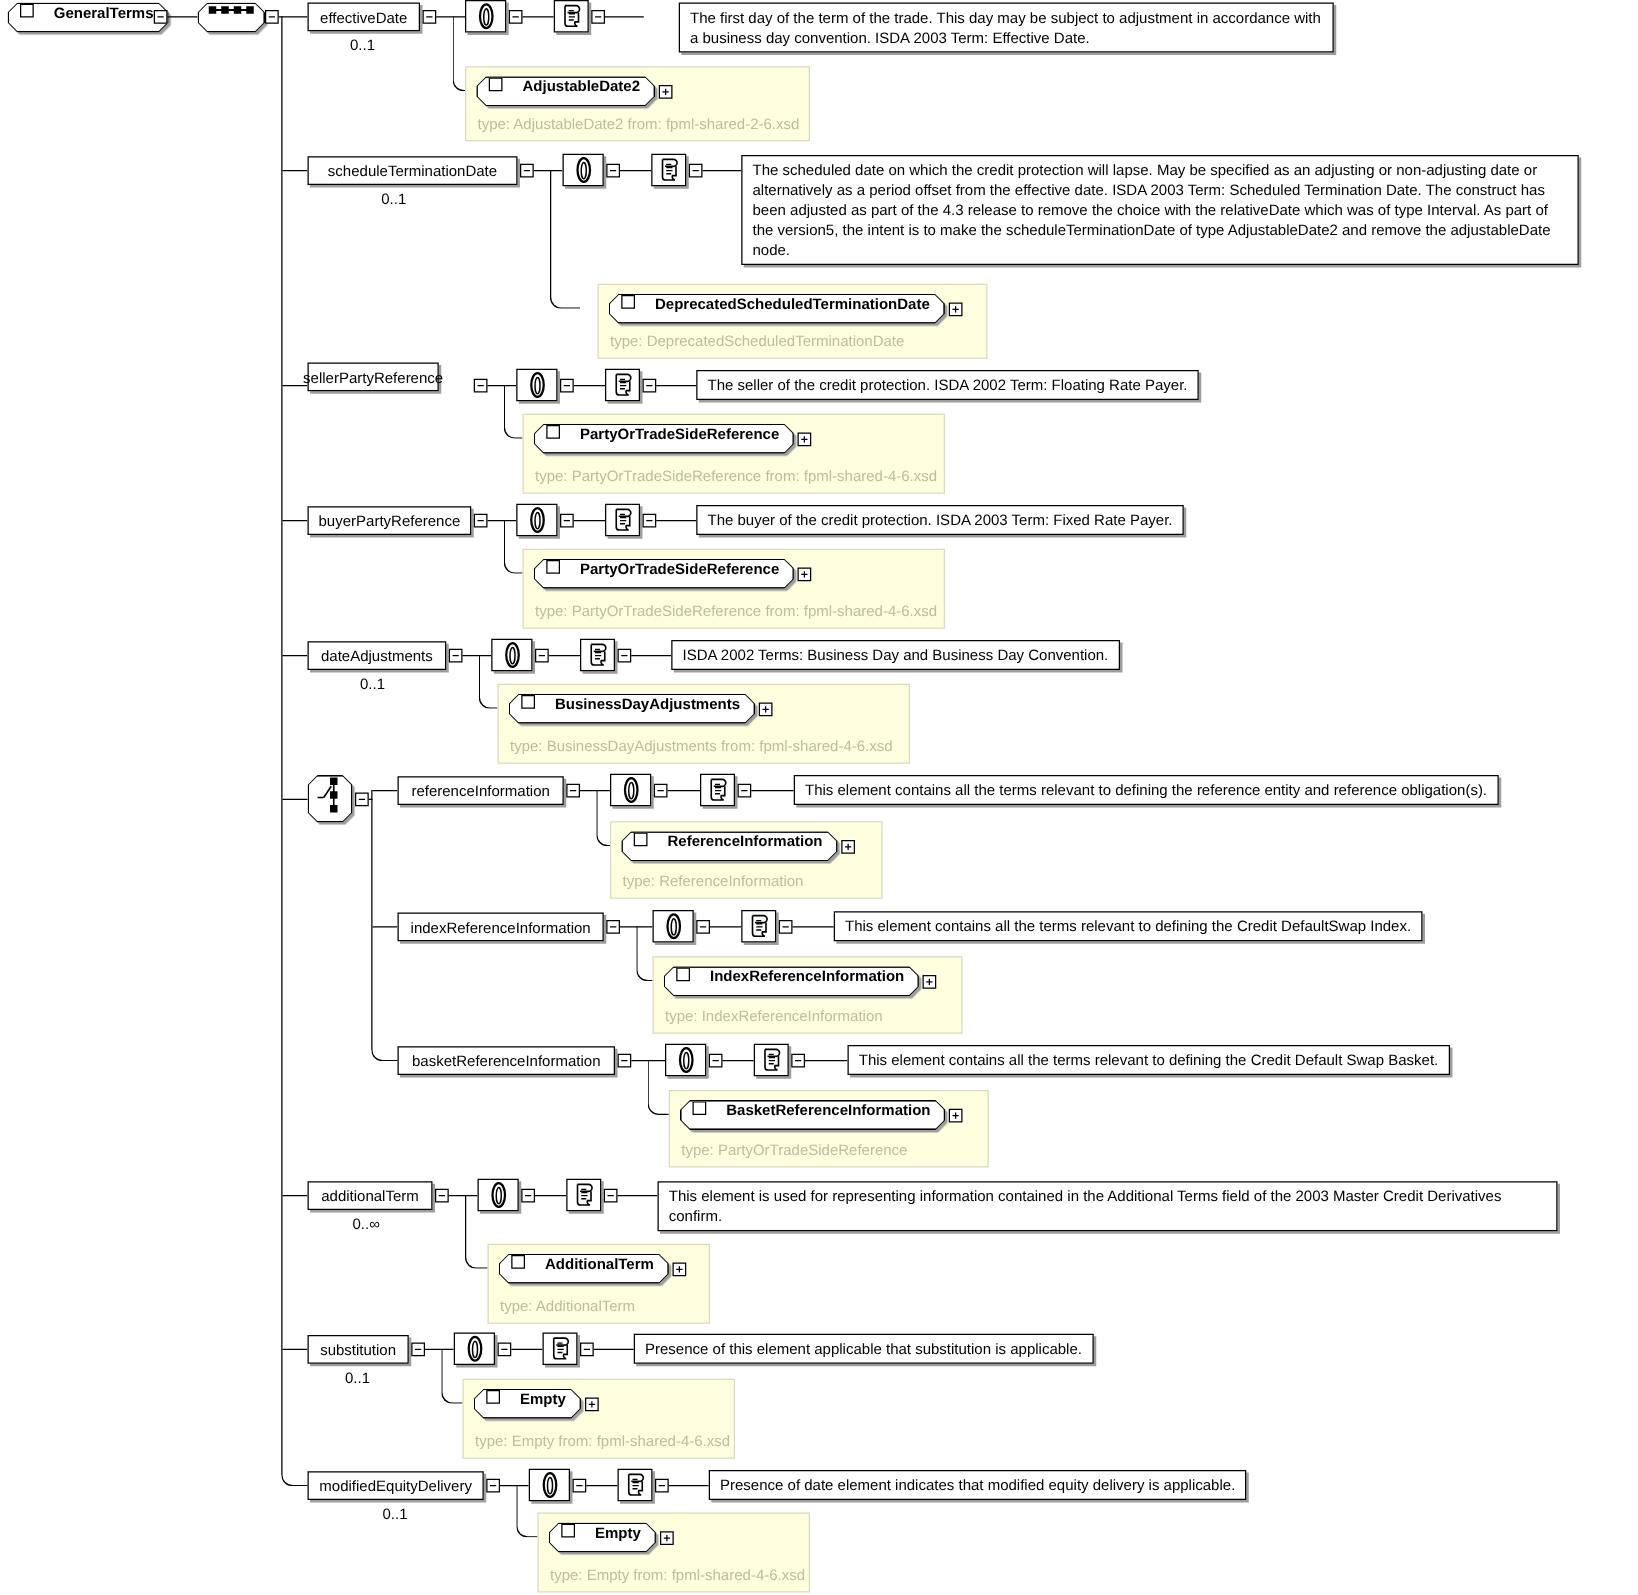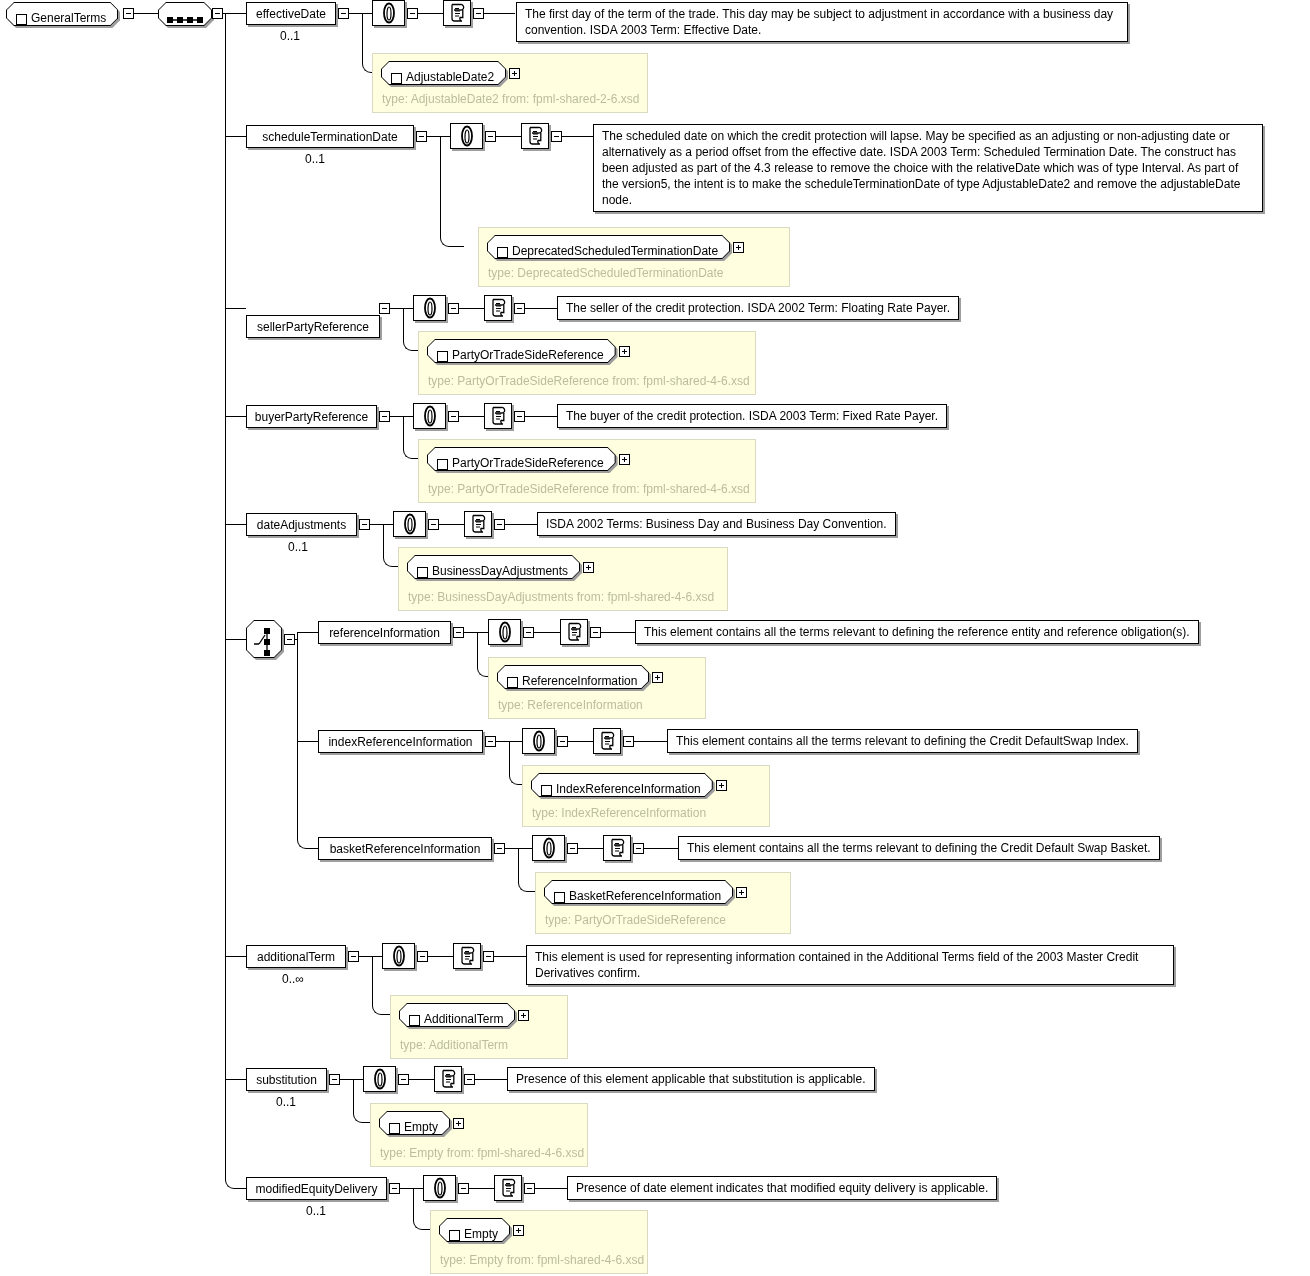--- a/index.html
+++ b/index.html
@@ -21,21 +21,21 @@
     display:flex;align-items:center;justify-content:center;}
   .clipbox{width:33px;height:26px;}
   .scrbox{width:28px;height:26px;}
   .ybox{position:absolute;box-sizing:border-box;background:#ffffe0;border:1px solid #dadac2;}
   .note{position:absolute;left:9px;bottom:6px;color:#bcbc9e;white-space:nowrap;}
   .trow{position:absolute;left:8px;top:7px;display:flex;align-items:center;gap:3px;}
   .octw{filter:drop-shadow(2px 2px 0 #9e9e9e);}
   .octb{clip-path:polygon(8px 0,calc(100% - 8px) 0,100% 8px,100% calc(100% - 8px),calc(100% - 8px) 100%,8px 100%,0 calc(100% - 8px),0 8px);
     background:#000;padding:1px;}
   .octi{clip-path:polygon(7px 0,calc(100% - 7px) 0,100% 7px,100% calc(100% - 7px),calc(100% - 7px) 100%,7px 100%,0 calc(100% - 7px),0 7px);
-    background:#fff;height:22px;display:flex;align-items:flex-end;gap:4px;padding:0 11px 0 9px;white-space:nowrap;}
+    background:#fff;height:22px;display:flex;align-items:flex-start;gap:16px;padding:0 11px 0 9px;white-space:nowrap;font-weight:bold;}
   .sq{width:11px;height:11px;box-sizing:border-box;border:1.5px solid #000;background:#fff;flex:none;}
   .card{position:absolute;white-space:nowrap;}
   .abs{position:absolute;}
 </style>
 </head>
 <body>
 
 <div id="canvas">
 
   <div class="octw abs" style="left:6px;top:2px">
@@ -92,21 +92,21 @@
     <div class="hl" style="left:418px;top:13px;width:25px"></div>
     <div class="ibox scrbox" style="left:443px;top:0px">
       <svg width="22" height="24" viewBox="0 0 22 24">
           <path d="M6 3.5 H14.5 A2.8 2.8 0 1 1 14.2 9 H8" fill="none" stroke="#000" stroke-width="1.3"></path>
           <path d="M6 3.5 V17.5 A2.5 2.5 0 0 0 8.5 20 H16 A2.5 2.5 0 0 1 14 16.5 H16.8 V9" fill="none" stroke="#000" stroke-width="1.3"></path>
           <path d="M9 7.5 H13 M9 10 H14 M9 12.5 H14 M9 15 H13" stroke="#000" stroke-width="1.1" fill="none"></path>
         </svg>
       </div>
     <span class="pm" style="left:473px;top:8px"></span>
     <div class="hl" style="left:484px;top:13px;width:31px"></div>
-    <div class="doc" style="left:516px;top:2px;width:612px">The first day of the term of the trade. This day may be subject to adjustment in accordance with a business day convention. ISDA 2003 Term: Effective Date.</div>
+    <div class="doc" style="left:543px;top:2px;width:524px">The first day of the term of the trade. This day may be subject to adjustment in accordance with a business day convention. ISDA 2003 Term: Effective Date.</div>
     <div class="elbow" style="left:362px;top:13px;width:18px;height:59px"></div>
     <div class="ybox" style="left:372px;top:53px;width:276px;height:60px">
       <div class="trow">
           <div class="octw">
             <div class="octb">
               <div class="octi">
                 <span class="sq"></span>
                 <span>AdjustableDate2</span>
               </div>
             </div>
@@ -153,21 +153,21 @@
               </div>
             </div>
           </div>
         <span class="pm plus rel"></span>
         </div>
       <span class="note">type: DeprecatedScheduledTerminationDate</span>
     </div>
   </div>
 
   <div>
-    <div class="ebox" style="left:246px;top:315px;width:134px">
+    <div class="ebox" style="left:246px;top:290px;width:105px">
         <span>sellerPartyReference</span>
       </div>
     <span class="pm" style="left:379px;top:303px"></span>
     <div class="hl" style="left:390px;top:308px;width:23px"></div>
     <div class="ibox clipbox" style="left:413px;top:295px">
       <svg width="22" height="24" viewBox="0 0 22 24">
           <ellipse cx="11" cy="12" rx="5" ry="9.5" fill="none" stroke="#000" stroke-width="1.8"></ellipse>
           <ellipse cx="11" cy="12.5" rx="2" ry="6.5" fill="none" stroke="#000" stroke-width="1.2"></ellipse>
         </svg>
       </div>
@@ -444,21 +444,21 @@
     <div class="hl" style="left:428px;top:956px;width:25px"></div>
     <div class="ibox scrbox" style="left:453px;top:943px">
       <svg width="22" height="24" viewBox="0 0 22 24">
           <path d="M6 3.5 H14.5 A2.8 2.8 0 1 1 14.2 9 H8" fill="none" stroke="#000" stroke-width="1.3"></path>
           <path d="M6 3.5 V17.5 A2.5 2.5 0 0 0 8.5 20 H16 A2.5 2.5 0 0 1 14 16.5 H16.8 V9" fill="none" stroke="#000" stroke-width="1.3"></path>
           <path d="M9 7.5 H13 M9 10 H14 M9 12.5 H14 M9 15 H13" stroke="#000" stroke-width="1.1" fill="none"></path>
         </svg>
       </div>
     <span class="pm" style="left:483px;top:951px"></span>
     <div class="hl" style="left:494px;top:956px;width:32px"></div>
-    <div class="doc" style="left:526px;top:945px;width:648px">This element is used for representing information contained in the Additional Terms field of the 2003 Master Credit Derivatives confirm.</div>
+    <div class="doc" style="left:526px;top:945px;width:720px">This element is used for representing information contained in the Additional Terms field of the 2003 Master Credit Derivatives confirm.</div>
     <div class="elbow" style="left:372px;top:956px;width:26px;height:58px"></div>
     <div class="ybox" style="left:390px;top:995px;width:178px;height:64px">
       <div class="trow">
           <div class="octw">
             <div class="octb">
               <div class="octi">
                 <span class="sq"></span>
                 <span>AdditionalTerm</span>
               </div>
             </div>

